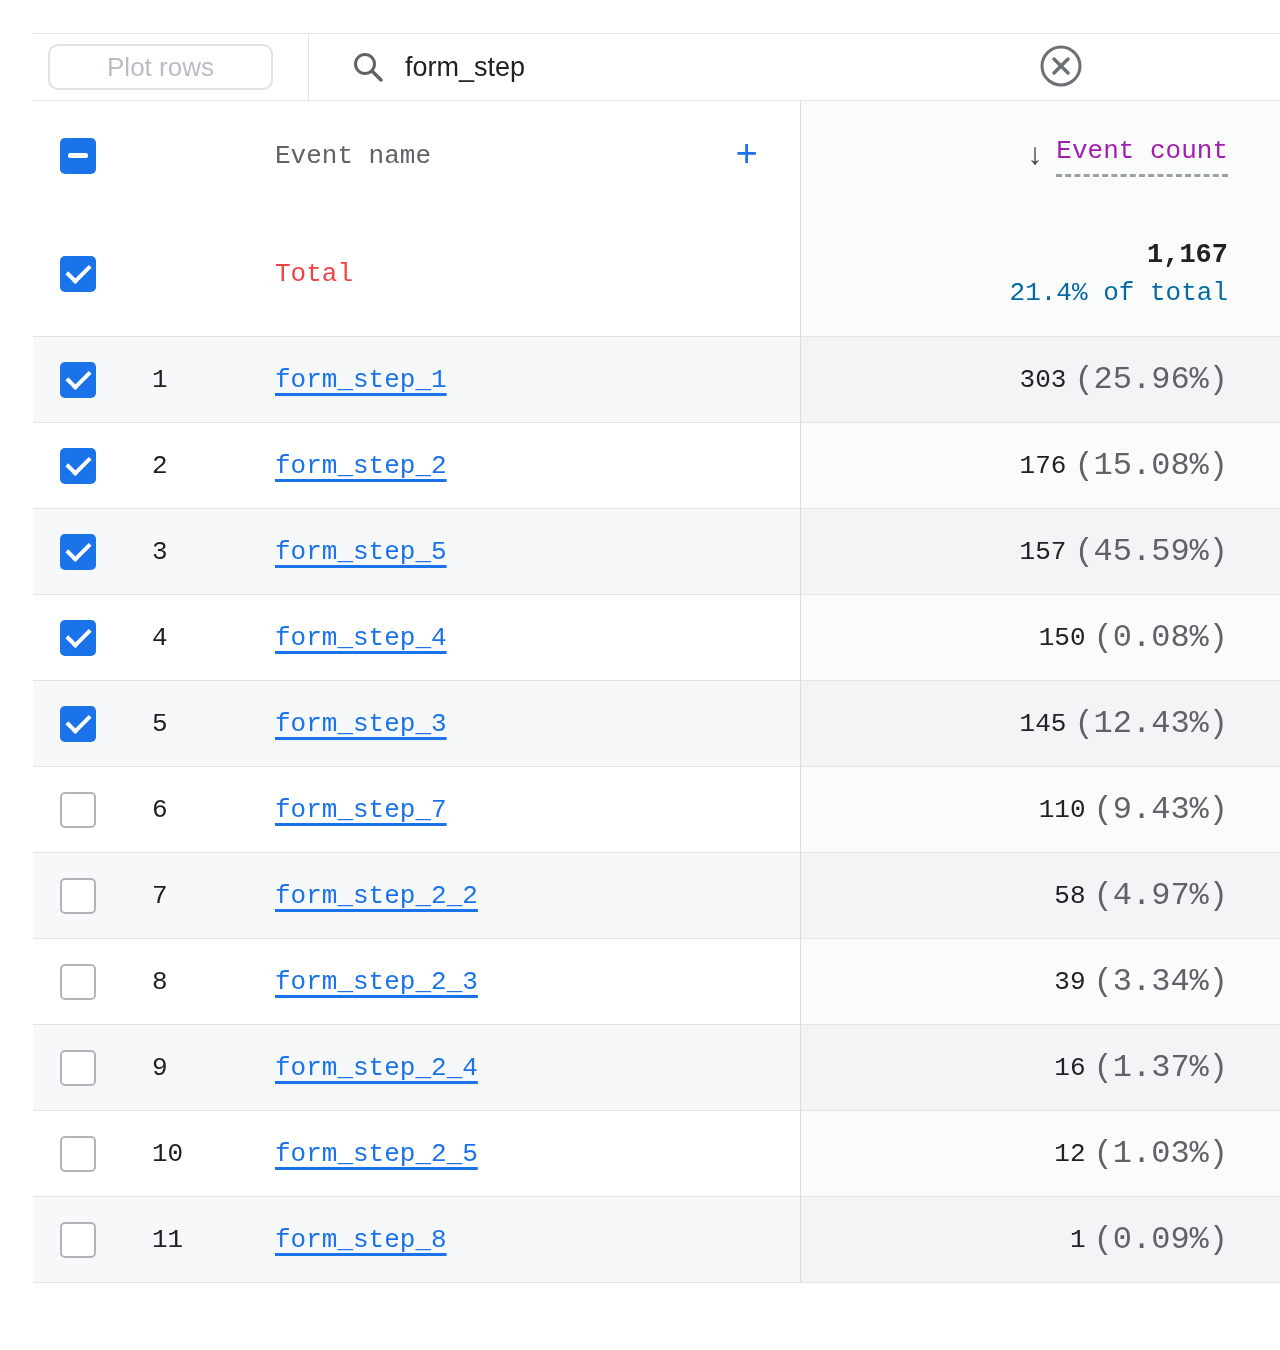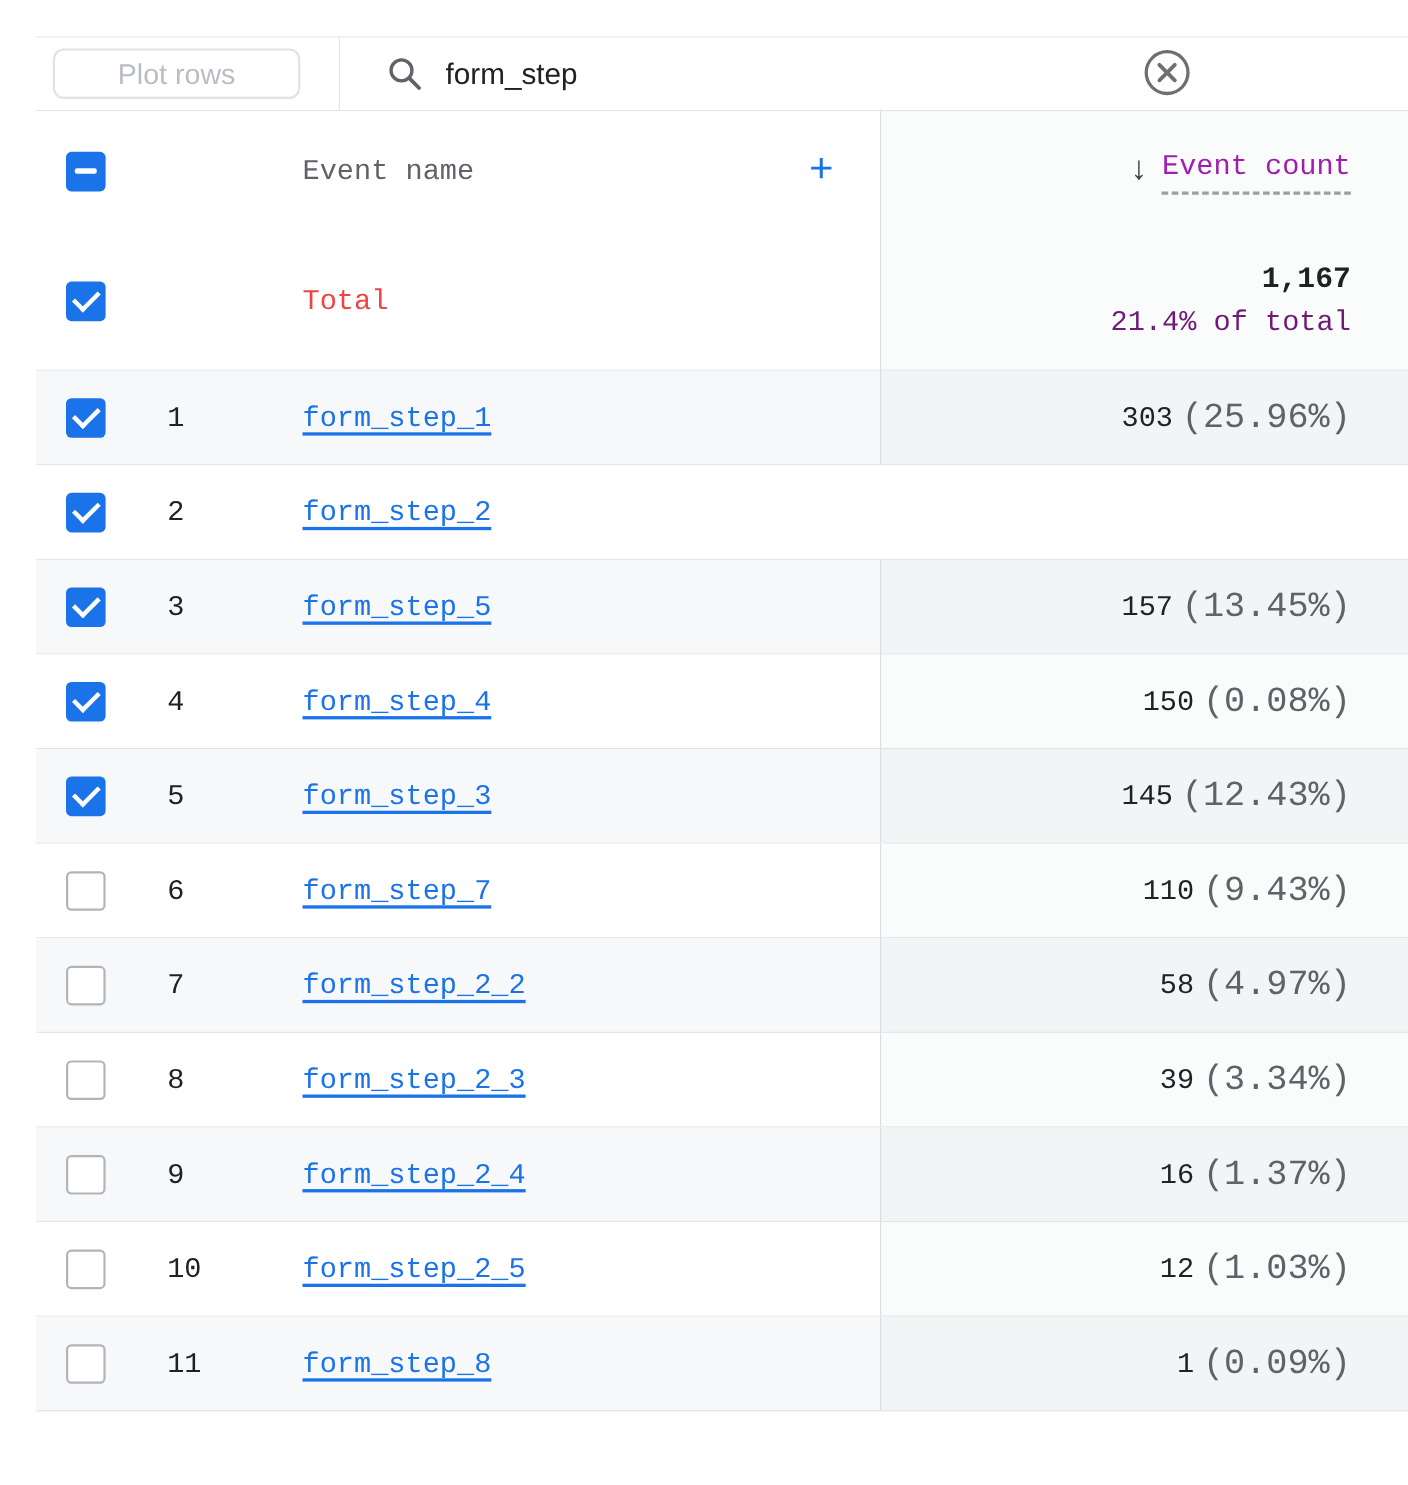--- a/index.html
+++ b/index.html
@@ -49,21 +49,21 @@
     font-family: inherit; }
   .sort-arrow { font-size: 30px; color: #3c4043; margin-right: 12px; font-weight: 500; }
   .count-header { color: #a21caf; font-size: 26px; font-weight: 500;
     padding-bottom: 8px; border-bottom: 3px dashed #9aa0a6; cursor: pointer; }
 
   
   .total-row { height: 126px; border-bottom: 1px solid #e1e3e5; }
   .total-label { color: #ef4444; font-size: 26px; }
   .total-metric { flex-direction: column; justify-content: center; align-items: flex-end; }
   .total-num { font-size: 27px; font-weight: 700; color: #202124; }
-  .total-sub { font-size: 26px; color: #701a75; margin-top: 8px; }
+  .total-sub { font-size: 26px; color: #0369a1; margin-top: 8px; }
 
   
   .data-row { height: 86px; border-bottom: 1px solid #e1e3e5; background: #fff; }
   .data-row.alt { background: #f7f8f9; }
   .event-link { color: #1a73e8; font-size: 26px; font-weight: 500;
     text-decoration: underline; text-decoration-thickness: 2.5px; text-underline-offset: 6px; }
   .num { font-size: 26px; color: #202124; }
   .pct { font-size: 32px; color: #5f6368; margin-left: 8px; }
 </style>
 </head>
@@ -139,33 +139,37 @@
   </div>
 
   <div class="trow data-row">
     <div class="c-check">
       <span class="checkbox checked"></span>
     </div>
     <div class="c-index">2</div>
     <div class="c-name">
       <a class="event-link" href="#">form_step_2</a>
     </div>
+    <div class="c-metric">
+      <span class="num">176</span>
+      <span class="pct">(15.08%)</span>
+    </div>
   </div>
 
   <div class="trow data-row alt">
     <div class="c-check">
       <span class="checkbox checked"></span>
     </div>
     <div class="c-index">3</div>
     <div class="c-name">
       <a class="event-link" href="#">form_step_5</a>
     </div>
     <div class="c-metric">
       <span class="num">157</span>
-      <span class="pct">(13.45%)</span>
+      <span class="pct">(45.59%)</span>
     </div>
   </div>
 
   <div class="trow data-row">
     <div class="c-check">
       <span class="checkbox checked"></span>
     </div>
     <div class="c-index">4</div>
     <div class="c-name">
       <a class="event-link" href="#">form_step_4</a>

